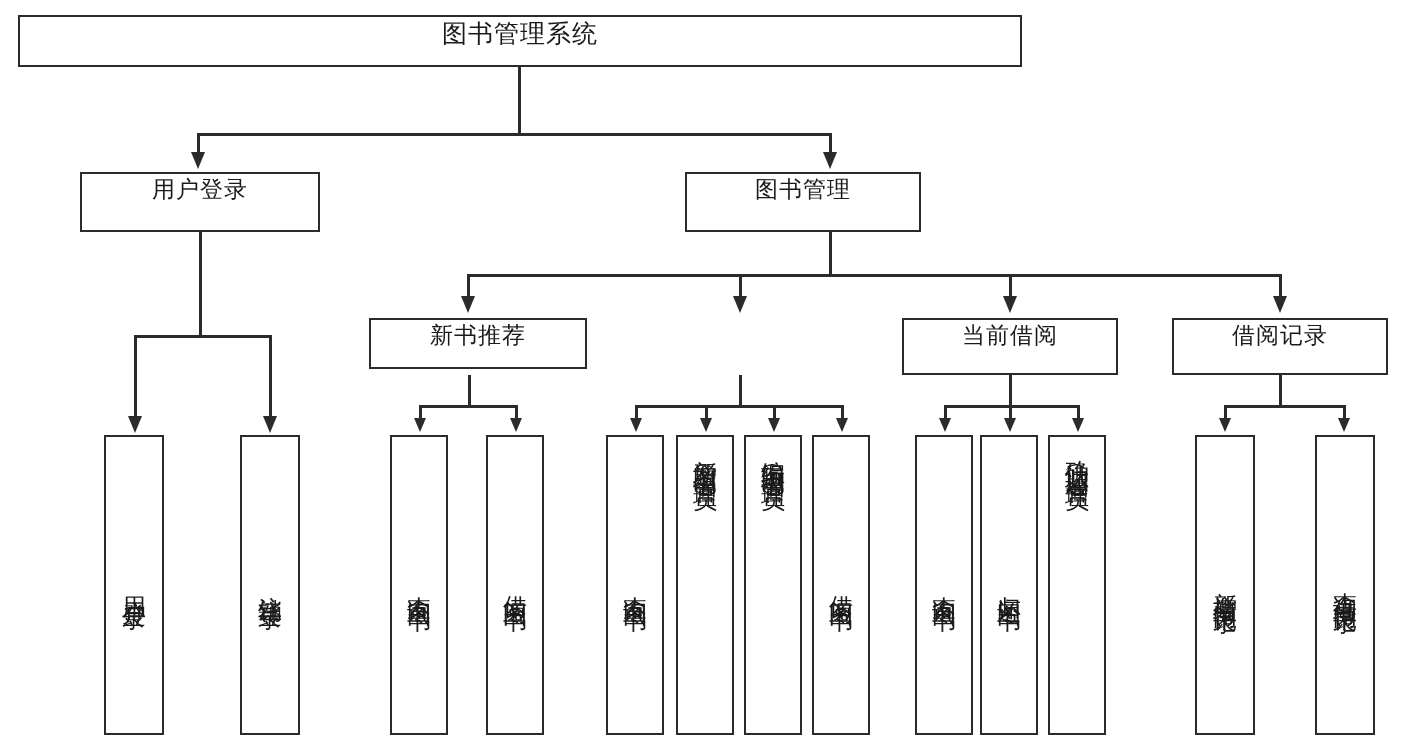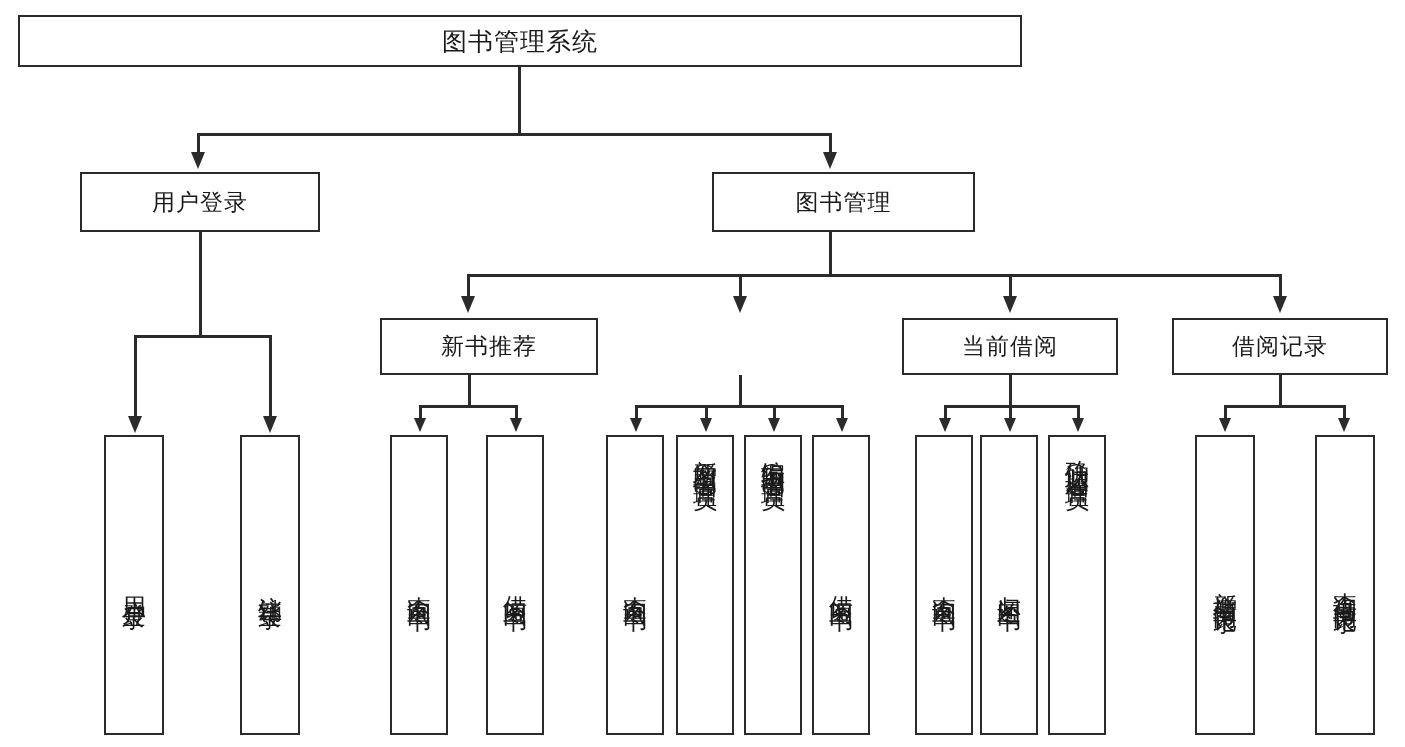--- a/index.html
+++ b/index.html
@@ -16,21 +16,20 @@
     height: 747px;
     background: #ffffff;
     overflow: hidden;
   }
   .node {
     position: absolute;
     box-sizing: border-box;
     border: 2.5px solid #2b2b2b;
     background: #ffffff;
     display: flex;
-    align-items: center;
     justify-content: center;
     color: #1a1a1a;
     text-align: center;
   }
   .node.root {
     font-size: 25px;
     letter-spacing: 1px;
   }
   .node.lvl2 {
     font-size: 23px;
@@ -96,21 +95,21 @@
 
   <div class="vline" style="left:197px; top:133px; height:22px;"></div>
   <div class="arrow" style="left:191px; top:152px;"></div>
 
   <div class="vline" style="left:829px; top:133px; height:22px;"></div>
   <div class="arrow" style="left:823px; top:152px;"></div>
 
   <div class="node lvl2" style="left:80px; top:172px; width:240px; height:60px;">
     <span>用户登录</span>
   </div>
-  <div class="node lvl2" style="left:712px; top:172px; width:263px; height:60px;">
+  <div class="node lvl2" style="left:685px; top:172px; width:236px; height:60px;">
     <span>图书管理</span>
   </div>
 
   <div class="vline" style="left:199px; top:232px; height:105px;"></div>
   <div class="hline" style="left:134px; top:335px; width:137px;"></div>
   <div class="vline" style="left:134px; top:335px; height:84px;"></div>
   <div class="arrow" style="left:128px; top:416px;"></div>
   <div class="vline" style="left:269px; top:335px; height:84px;"></div>
   <div class="arrow" style="left:263px; top:416px;"></div>
 
@@ -125,21 +124,21 @@
   <div class="hline" style="left:467px; top:274px; width:813px;"></div>
   <div class="vline" style="left:467px; top:274px; height:25px;"></div>
   <div class="arrow" style="left:461px; top:296px;"></div>
   <div class="vline" style="left:739px; top:274px; height:25px;"></div>
   <div class="arrow" style="left:733px; top:296px;"></div>
   <div class="vline" style="left:1009px; top:274px; height:25px;"></div>
   <div class="arrow" style="left:1003px; top:296px;"></div>
   <div class="vline" style="left:1279px; top:274px; height:25px;"></div>
   <div class="arrow" style="left:1273px; top:296px;"></div>
 
-  <div class="node lvl3" style="left:380px; top:318px; width:218px; height:57px;">
+  <div class="node lvl3" style="left:369px; top:318px; width:218px; height:51px;">
     <span>新书推荐</span>
   </div>
   <div class="node lvl3" style="left:1172px; top:318px; width:216px; height:57px;">
     <span>借阅记录</span>
   </div>
   <div class="node lvl3" style="left:902px; top:318px; width:216px; height:57px;">
     <span>当前借阅</span>
   </div>
 
   <div class="vline" style="left:468px; top:375px; height:32px;"></div>

